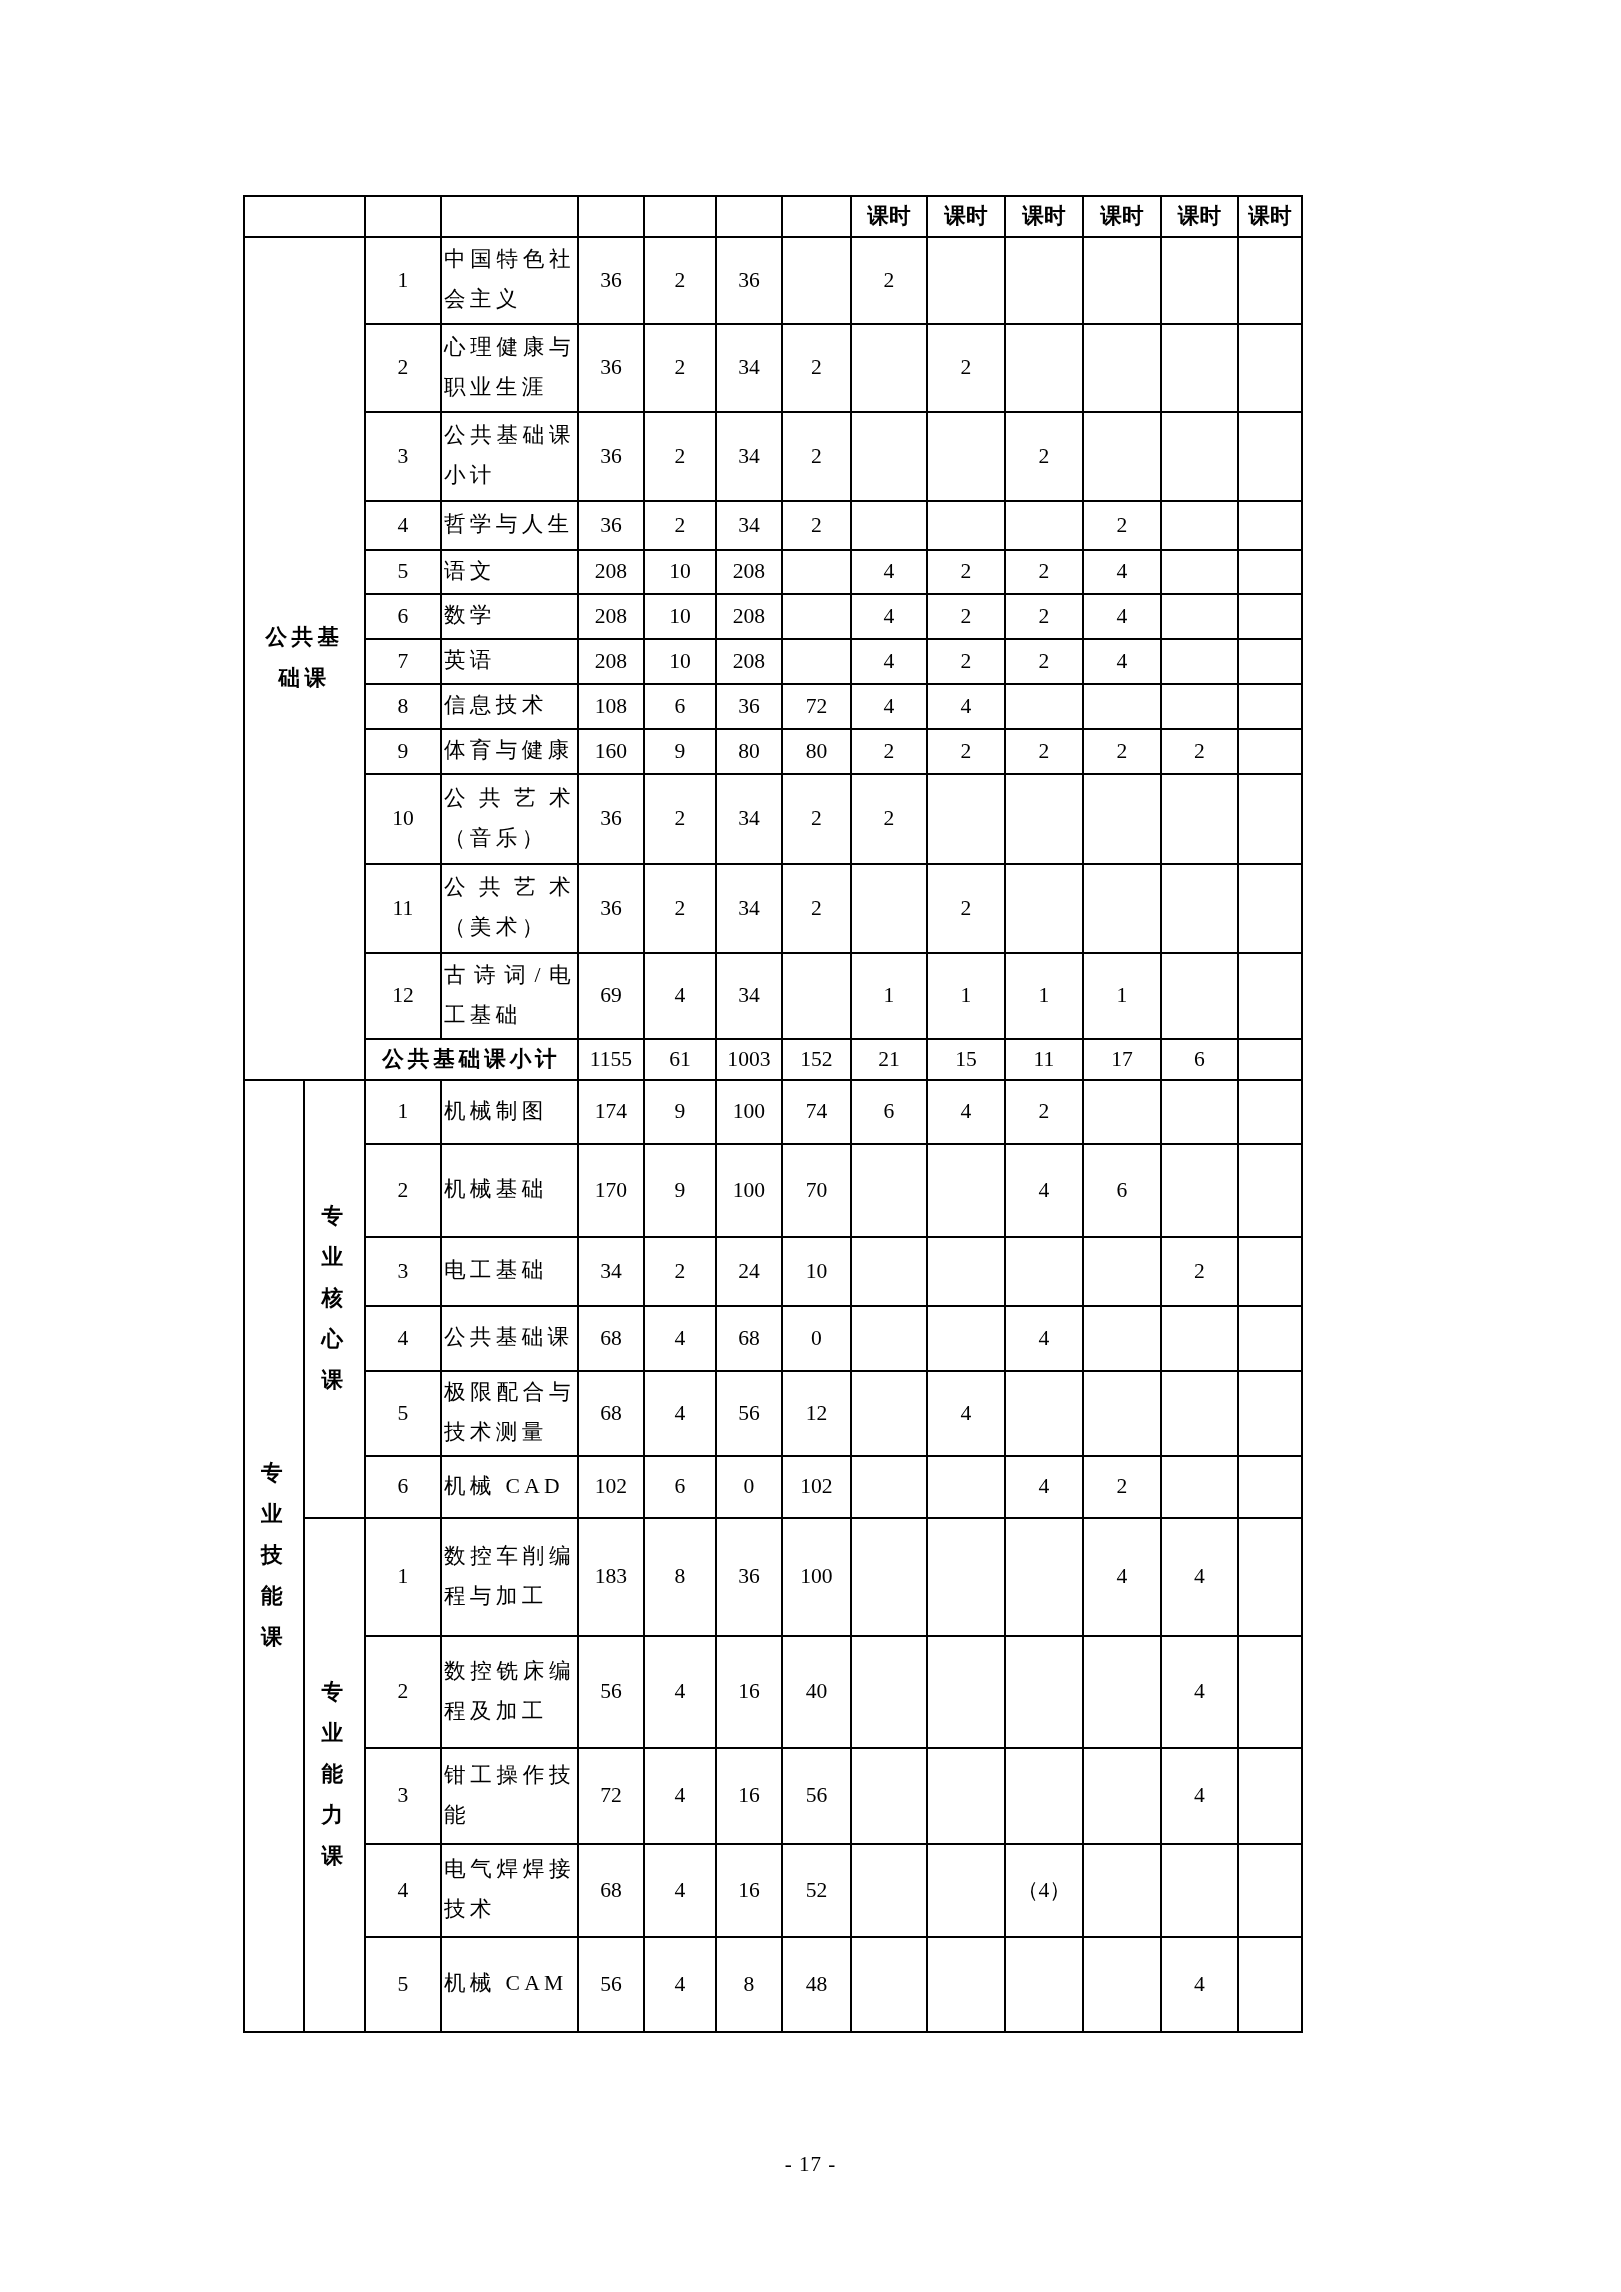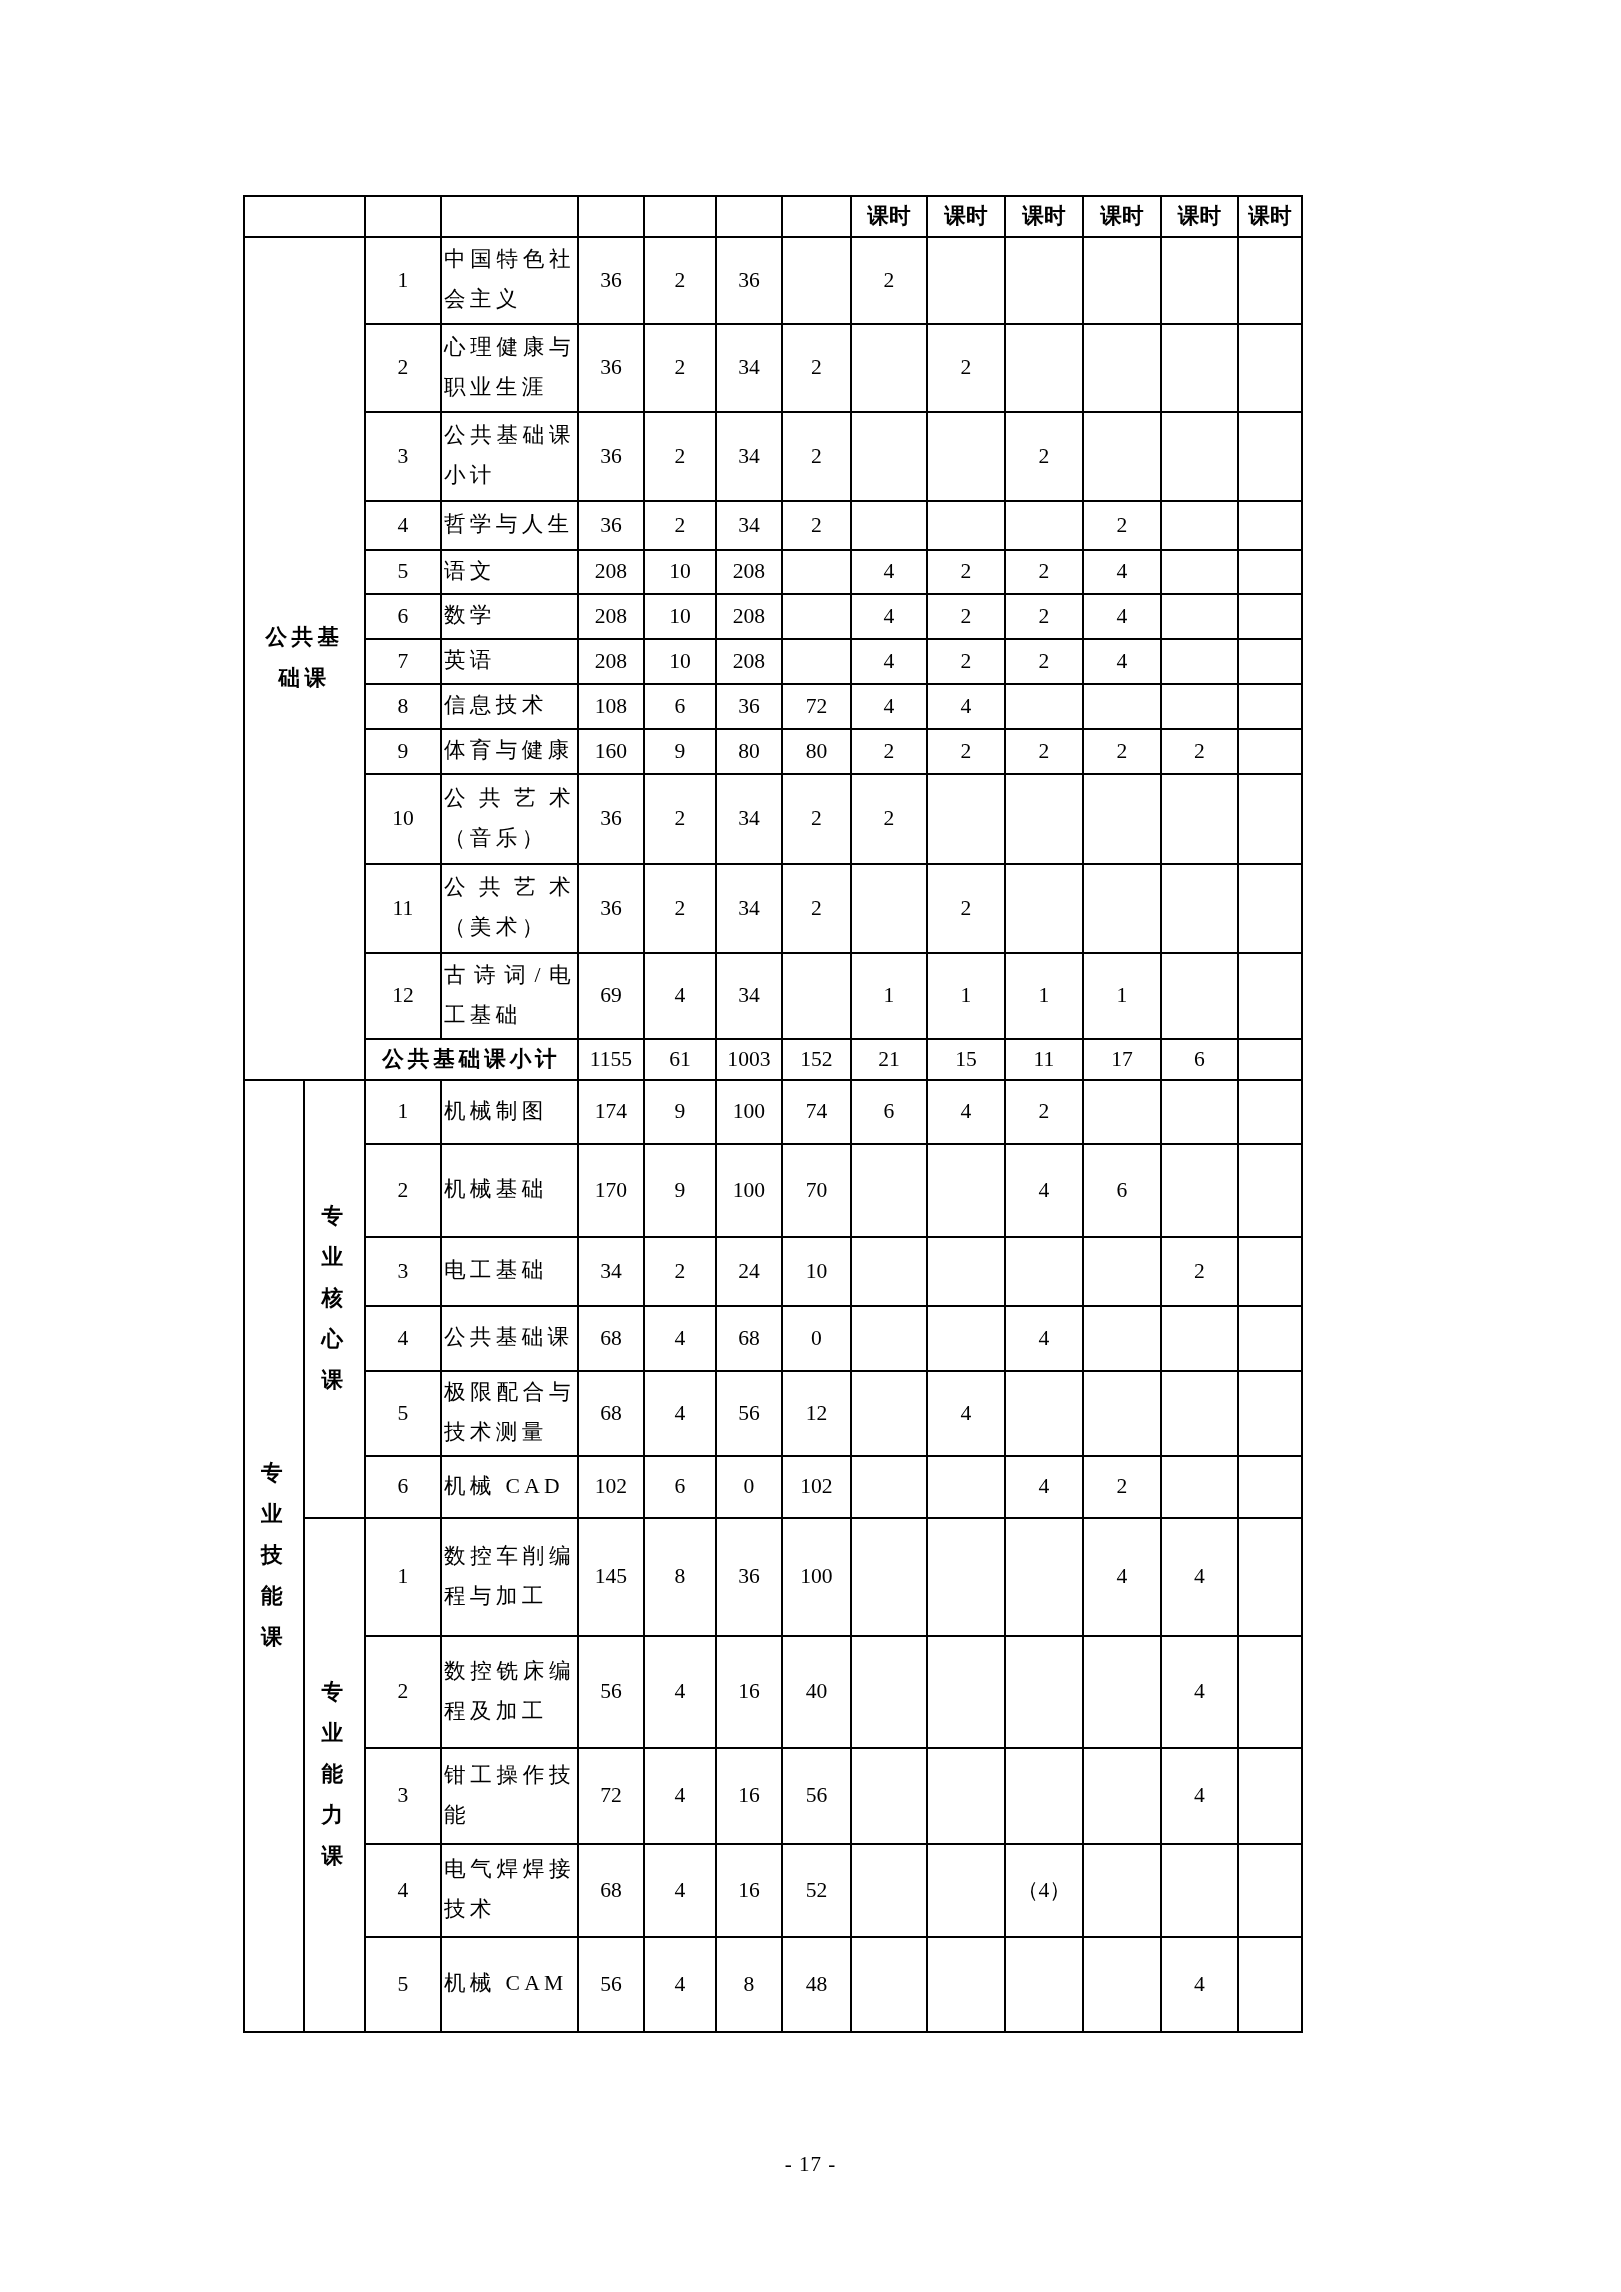--- a/index.html
+++ b/index.html
@@ -330,21 +330,21 @@
           <td></td>
           <td>4</td>
           <td>2</td>
           <td></td>
           <td></td>
         </tr>
         <tr style="height: 118px;">
           <td class="cat" colspan="1" rowspan="5">专业能力课</td>
           <td>1</td>
           <td class="name">数控车削编程与加工</td>
-          <td>145</td>
+          <td>183</td>
           <td>8</td>
           <td>36</td>
           <td>100</td>
           <td></td>
           <td></td>
           <td></td>
           <td>4</td>
           <td>4</td>
           <td></td>
         </tr>

